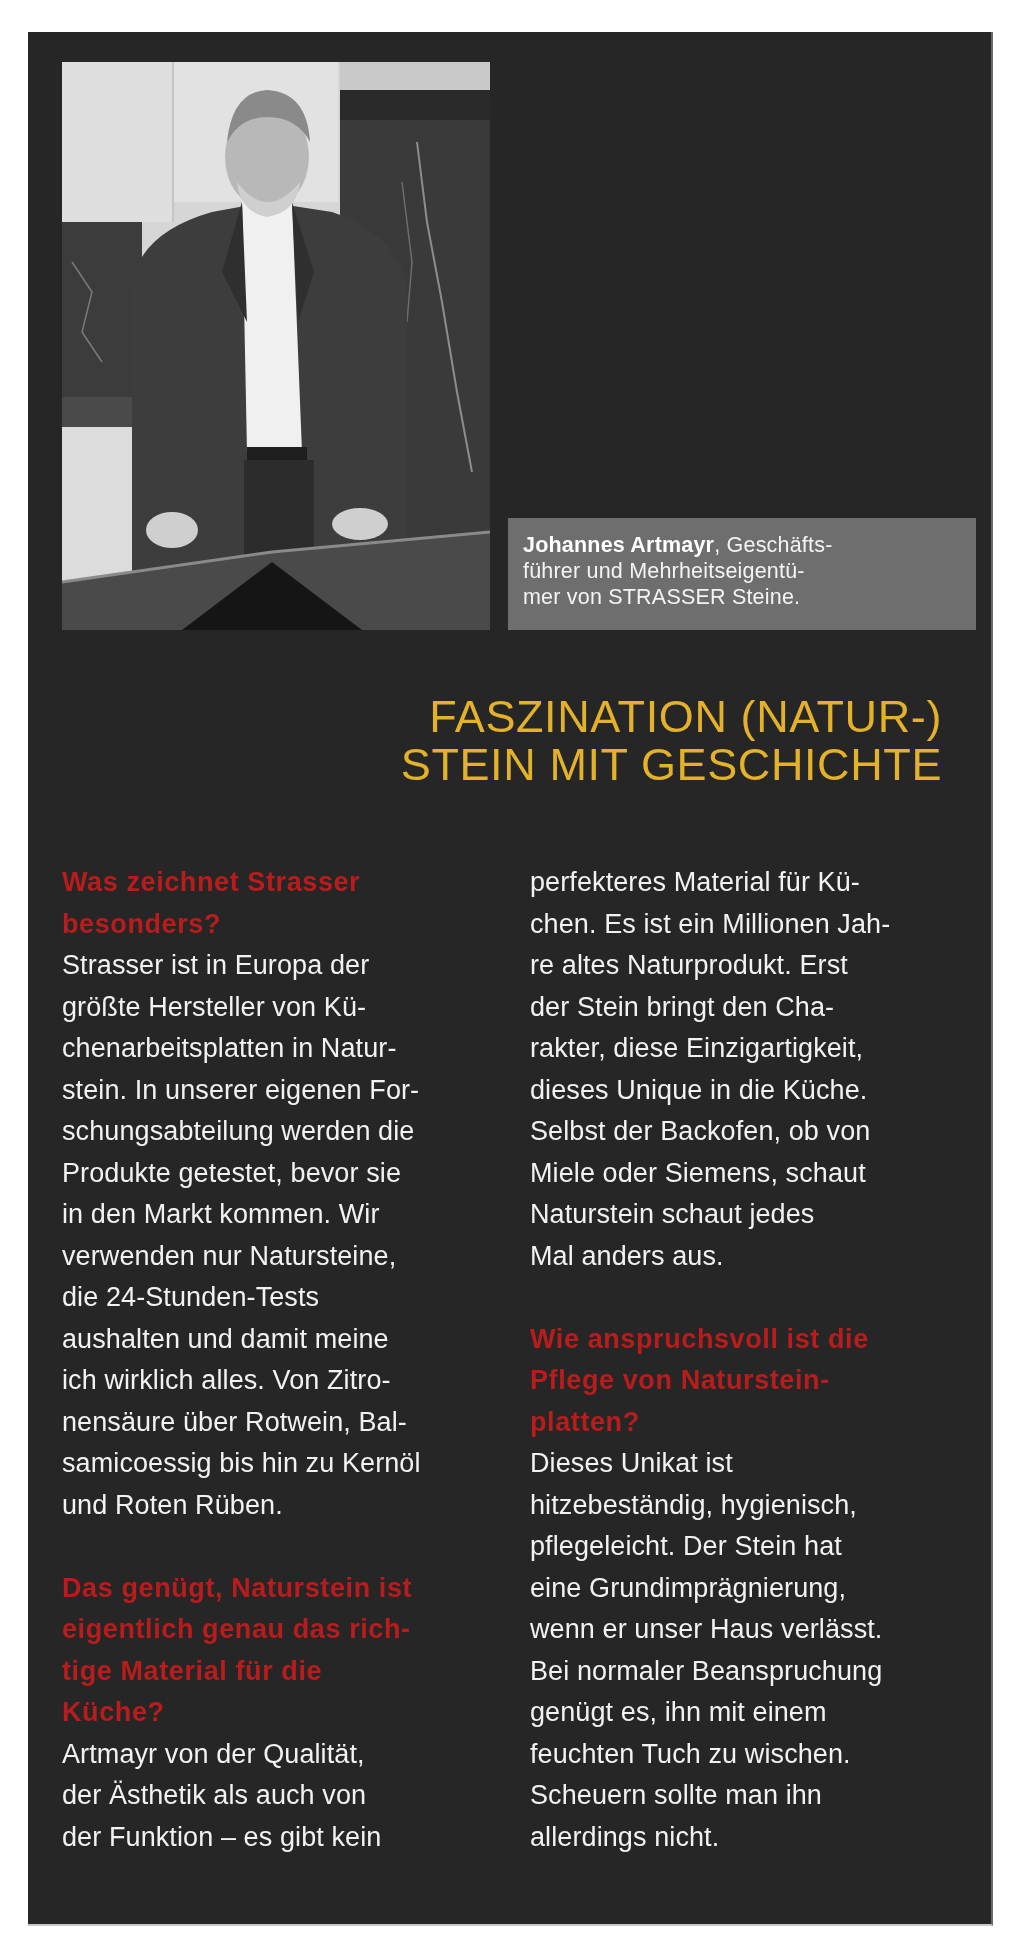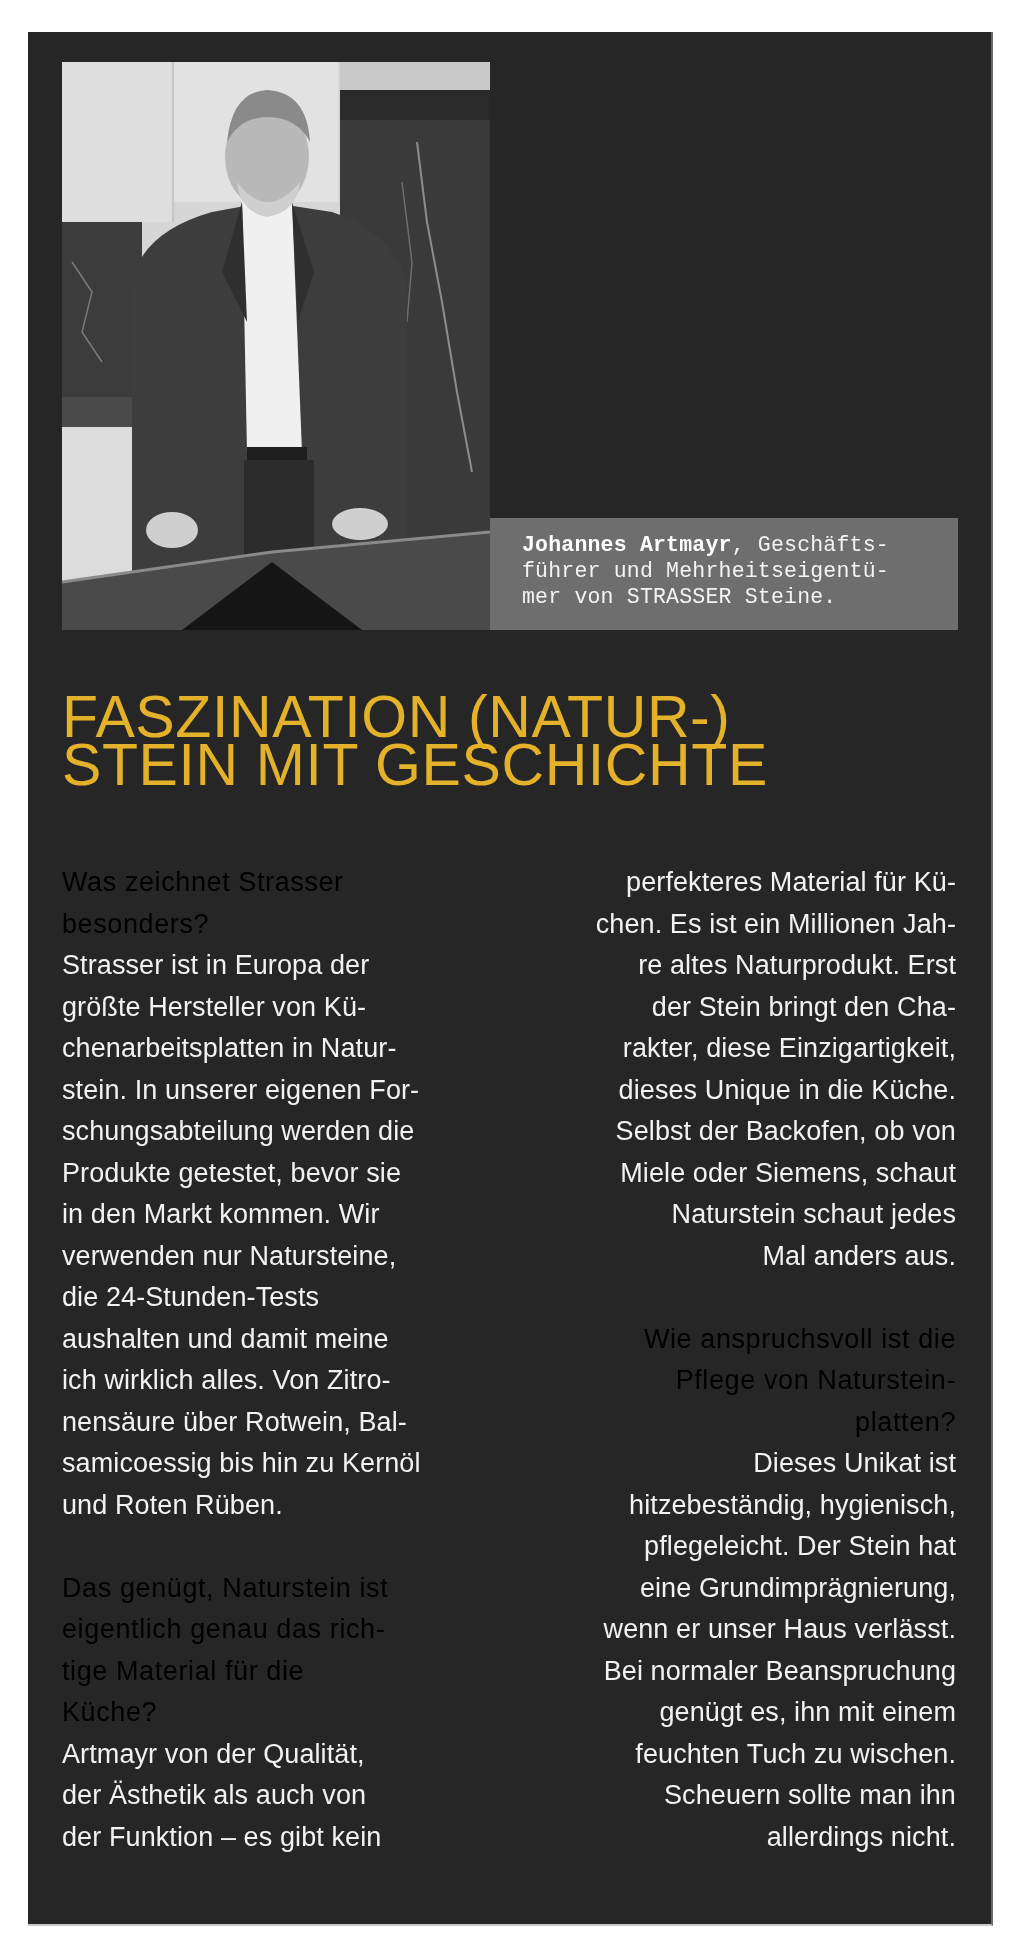--- a/index.html
+++ b/index.html
@@ -32,63 +32,63 @@
       top: 62px;
       width: 428px;
       height: 568px;
       overflow: hidden;
       background: #d9d9d9;
     }
     .photo svg { display: block; }
     
     .caption {
       position: absolute;
-      left: 490px;
+      left: 508px;
       top: 518px;
       width: 468px;
       height: 112px;
       background: #6e6e6e;
       box-sizing: border-box;
-      padding: 14px 20px 0 32px;
+      padding: 14px 20px 0 15px;
       color: #f4f4f4;
       font-size: 21.5px;
       line-height: 26px;
       letter-spacing: 0.2px;
-      font-family: Liberation Mono, monospace;
     }
     .caption .name { font-weight: bold; color: #ffffff; }
     
     .heading {
       position: absolute;
       left: 62px;
       top: 693px;
       width: 880px;
       margin: 0;
       color: #e3b22a;
       font-weight: normal;
-      font-size: 59px;
+      font-size: 45px;
       line-height: 48px;
       letter-spacing: 0.6px;
       text-transform: uppercase;
+      text-align: right;
     }
     .heading span { display: block; }
     
     .col {
       position: absolute;
       top: 862px;
       width: 440px;
       color: #f2f2f2;
       font-size: 27px;
       line-height: 41.5px;
       letter-spacing: 0.1px;
     }
     .col.left { left: 62px; }
-    .col.right { left: 516px; text-align: right; }
+    .col.right { left: 530px; }
     .line { display: block; white-space: nowrap; }
-    .q { font-weight: normal; color: #000000; letter-spacing: 0.6px; }
+    .q { font-weight: bold; color: #b91c1c; letter-spacing: 0.6px; }
     .gap { display: block; height: 41.5px; }
   </style>
 </head>
 <body>
 
 <div class="panel"></div>
 
 <div class="photo">
   <svg width="428" height="568" viewBox="0 0 428 568">
 

